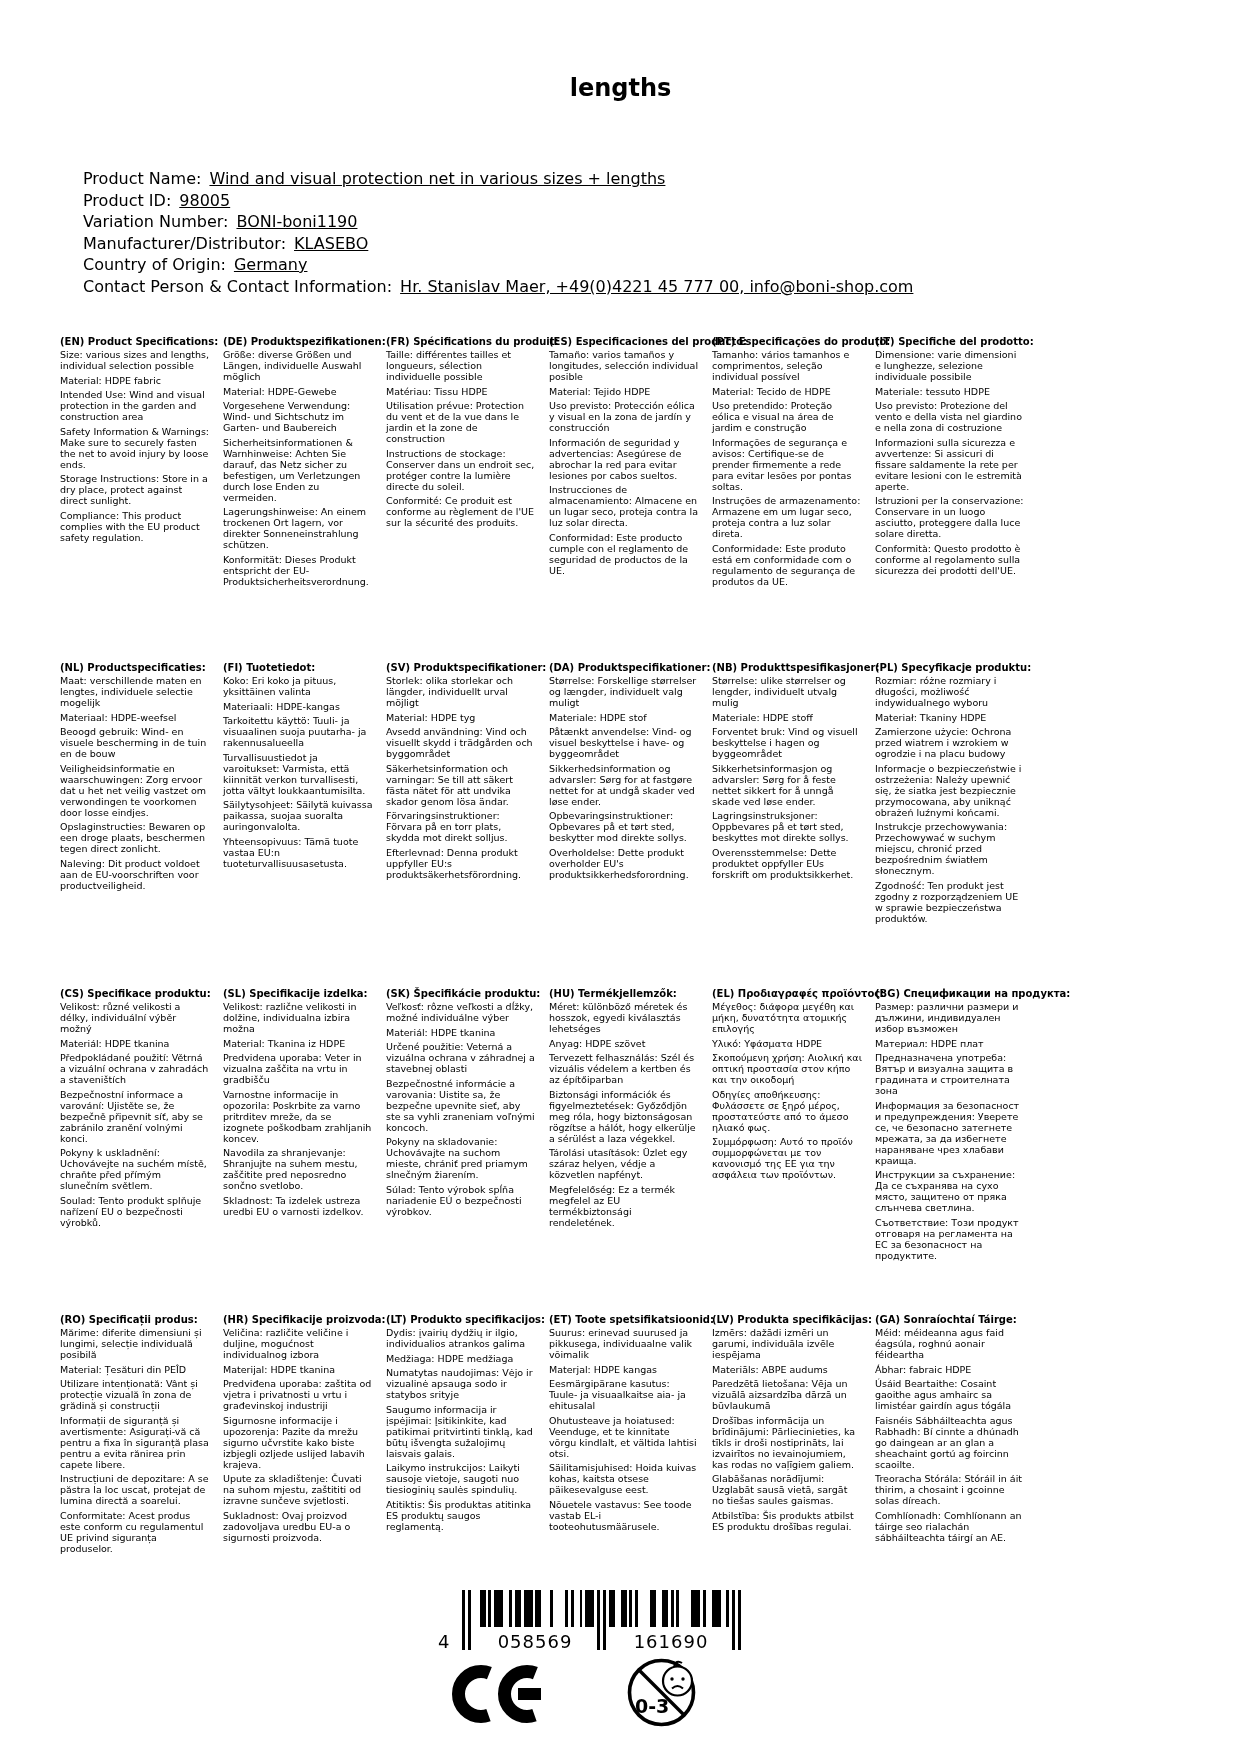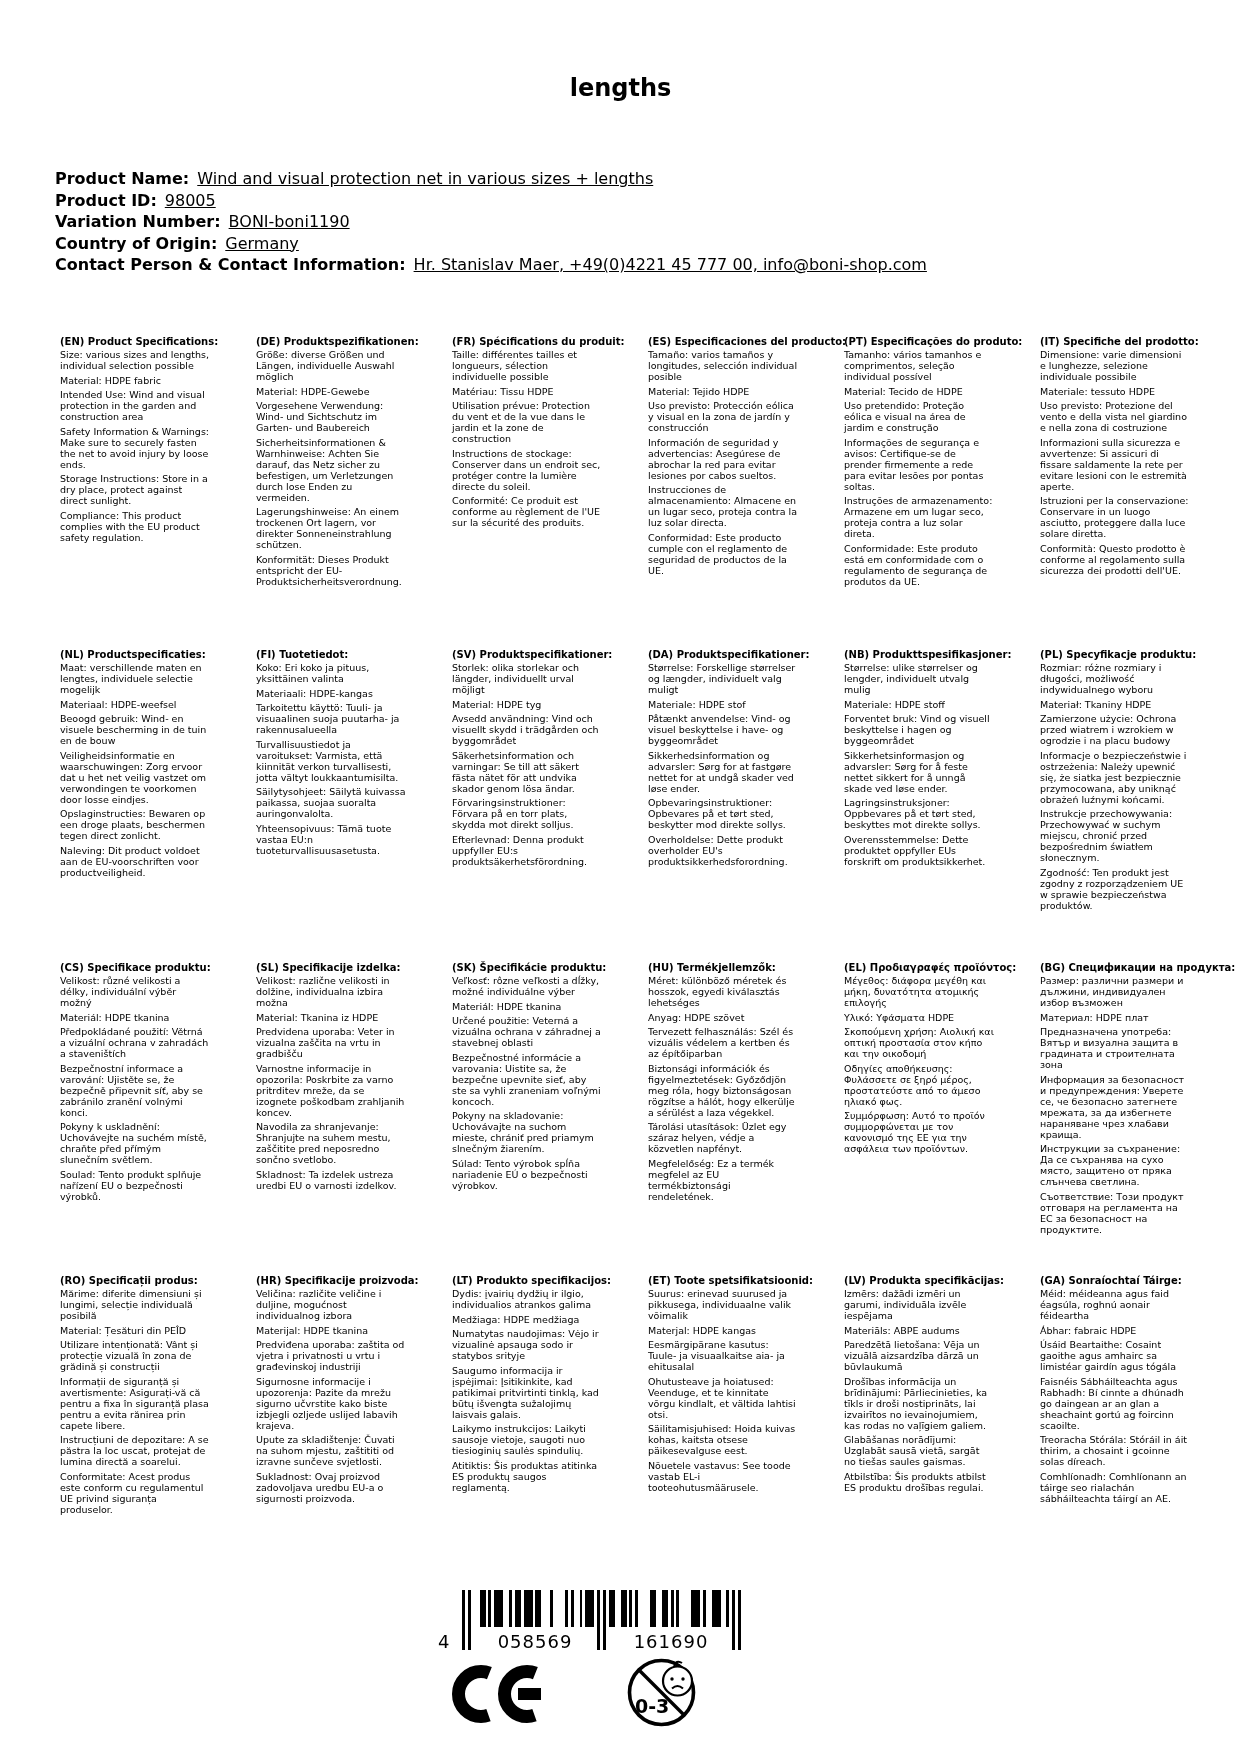--- a/index.html
+++ b/index.html
@@ -8,26 +8,26 @@
     background:#ffffff;color:#000;
     font-family:"DejaVu Sans","Liberation Sans",sans-serif;
     overflow:hidden;
   }
   .title{
     position:absolute;top:36px;left:0;width:100%;
     text-align:center;font-size:24px;font-weight:bold;line-height:35px;margin:0;
   }
   .product-info{position:absolute;left:55px;top:168px;font-size:16px;line-height:21.5px;}
   .pi-row{white-space:nowrap;}
-  .pi-label{font-weight:bold;}
+  .pi-label{font-weight:normal;margin-left:28px;}
   .pi-value{margin-left:8px;text-decoration:underline;}
   .lang-grid{
     position:absolute;left:60px;top:336px;
     display:grid;grid-template-columns:repeat(6,150px);
-    grid-template-rows:313px 313px 313px auto;column-gap:46px;
+    grid-template-rows:313px 313px 313px auto;column-gap:46px;gap:13px;
   }
   .lang-block{width:150px;}
   .lang-block h3{font-size:10px;font-weight:bold;margin:0 0 2px 0;white-space:nowrap;}
   .lang-block p{font-size:9.5px;line-height:11px;margin:0 0 3.5px 0;}
   .barcode{position:absolute;left:438px;top:1590px;width:310px;height:60px;}
   .bc-bars{position:absolute;left:24px;top:0;display:flex;}
   .bc-bars .m{width:2.95px;height:37px;}
   .bc-bars .m.black{background:#000;}
   .bc-bars .m.guard{height:60px;}
   .bc-digit{position:absolute;bottom:-1px;font-size:18px;line-height:18px;}
@@ -41,20 +41,21 @@
 <body>
 
 <div class="page">
 
   <h1 class="title"><br><span>lengths</span></h1>
 
   <div class="product-info" id="product-info">
       <div class="pi-row"><span class="pi-label">Product Name:</span><span class="pi-value">Wind and visual protection net in various sizes + lengths</span></div>
       <div class="pi-row"><span class="pi-label">Product ID:</span><span class="pi-value">98005</span></div>
       <div class="pi-row"><span class="pi-label">Variation Number:</span><span class="pi-value">BONI-boni1190</span></div>
+      <div class="pi-row"><span class="pi-label">Manufacturer/Distributor:</span><span class="pi-value">KLASEBO</span></div>
       <div class="pi-row"><span class="pi-label">Country of Origin:</span><span class="pi-value">Germany</span></div>
       <div class="pi-row"><span class="pi-label">Contact Person &amp; Contact Information:</span><span class="pi-value">Hr. Stanislav Maer, +49(0)4221 45 777 00, info@boni-shop.com</span></div>
     </div>
 
   <div class="lang-grid" id="lang-grid">
       <div class="lang-block">
         <h3>(EN) Product Specifications:</h3>
         <p>Size: various sizes and lengths, individual selection possible</p>
         <p>Material: HDPE fabric</p>
         <p>Intended Use: Wind and visual protection in the garden and construction area</p>

